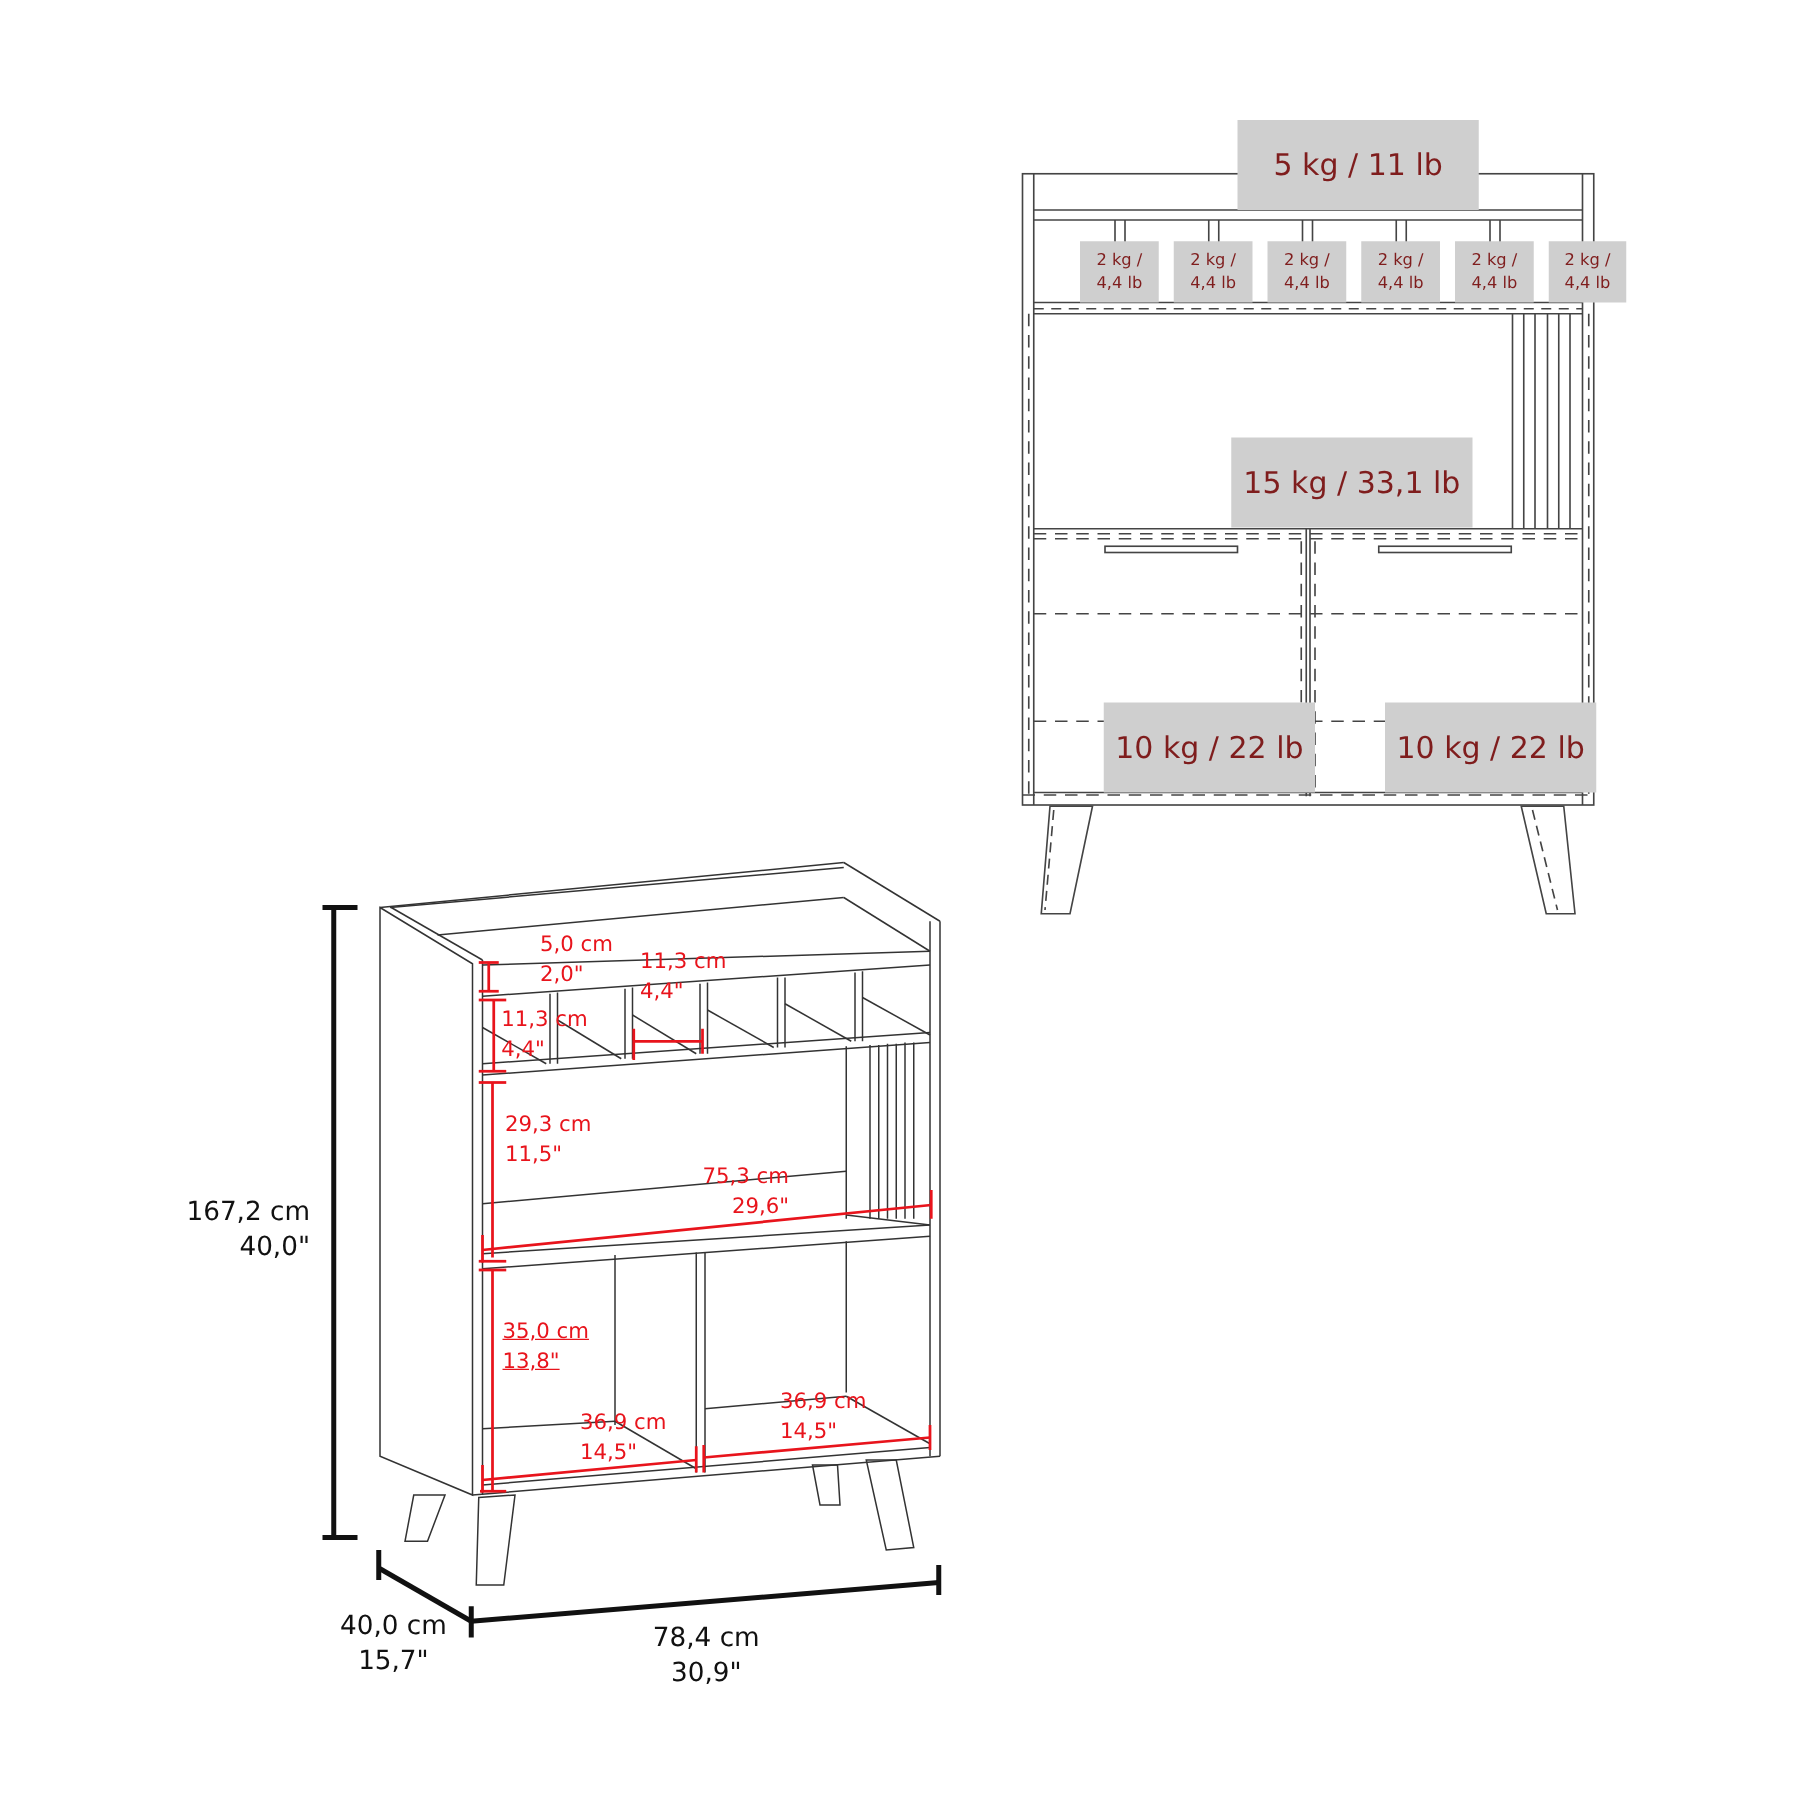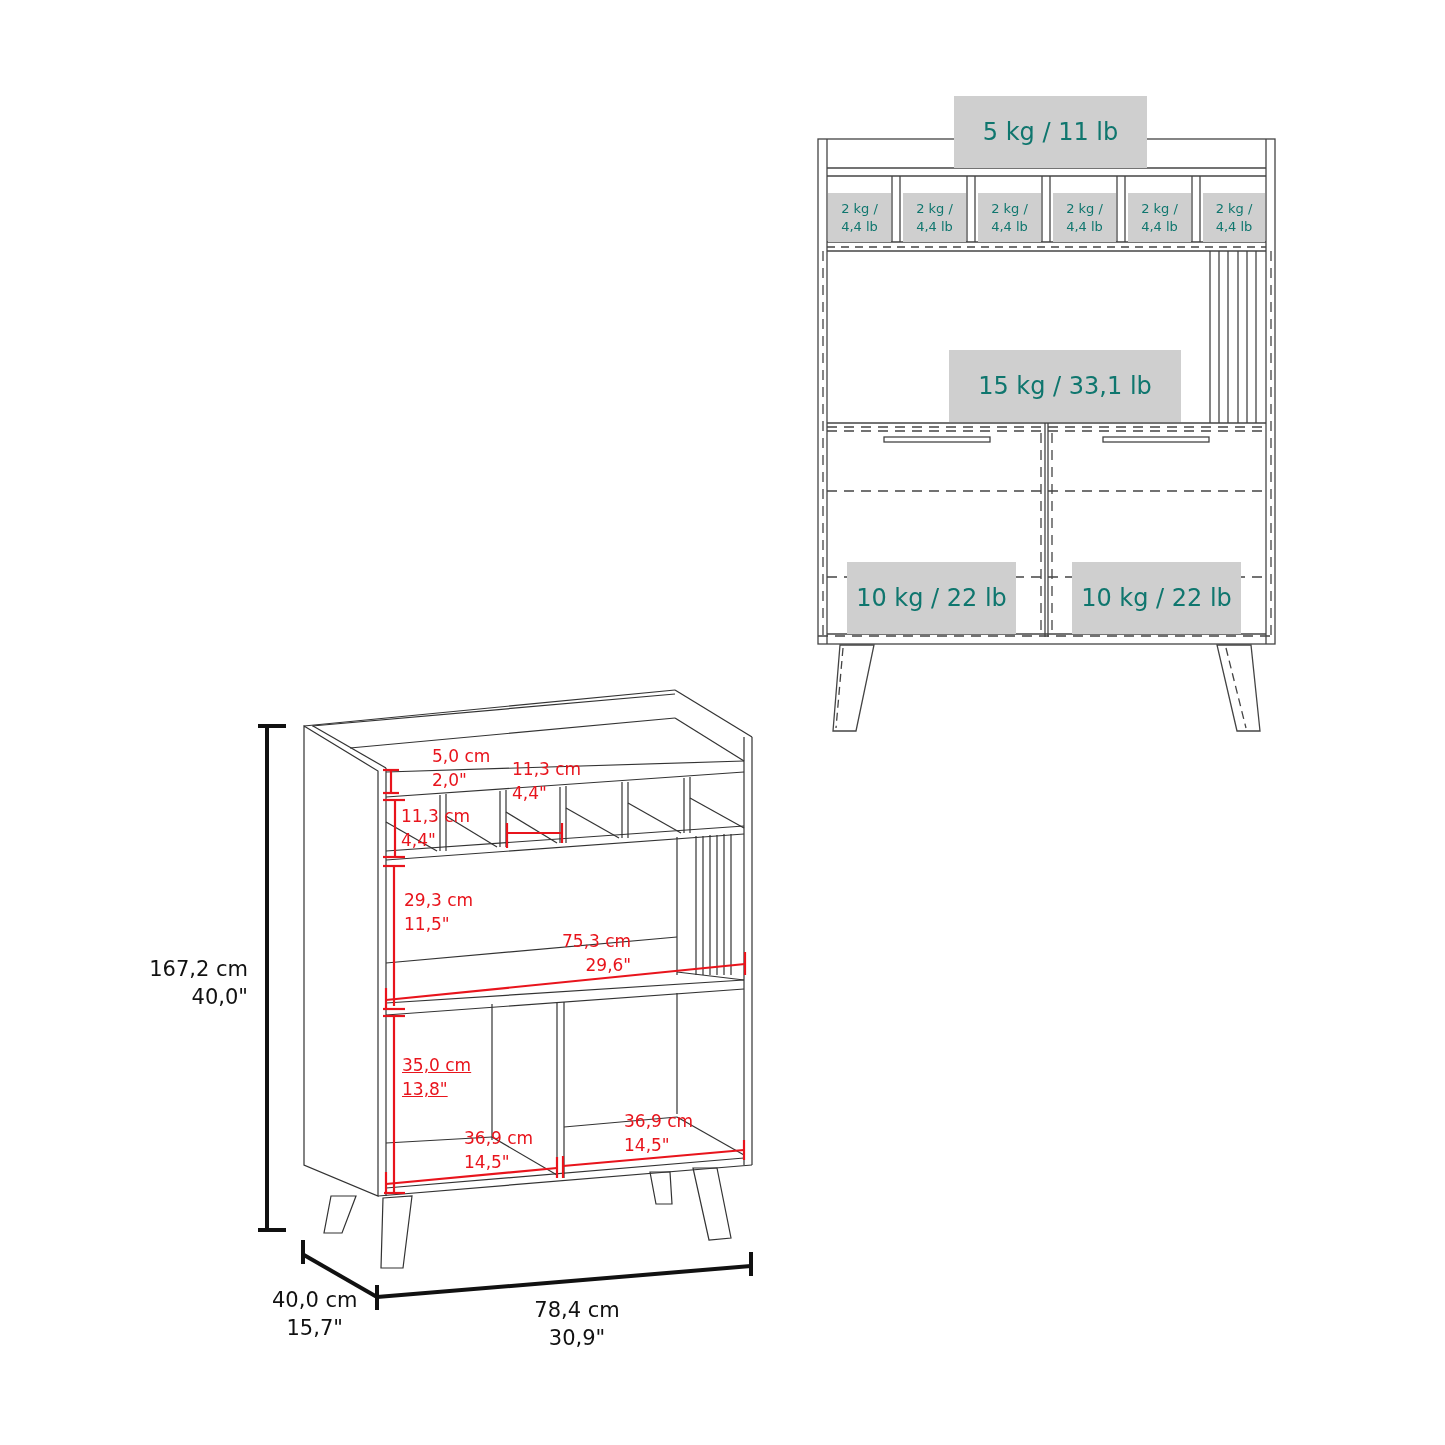--- a/index.html
+++ b/index.html
@@ -1,21 +1,21 @@
 <!DOCTYPE html>
 <html><head>
 <meta charset="utf-8">
 <style>
   html, body { margin: 0; padding: 0; background: #ffffff; }
   body { width: 1445px; height: 1445px; position: relative; overflow: hidden; font-family: "DejaVu Sans", sans-serif; }
   svg { position: absolute; left: 0; top: 0; }
   .lbl { position: absolute; white-space: nowrap; line-height: 1; }
   .red { color: #e8141c; font-size: 17px; font-family: "DejaVu Sans", sans-serif; }
   .blk { color: #111; font-size: 21px; font-family: "DejaVu Sans", sans-serif; }
-  .box { position: absolute; background: #cfcfcf; display: flex; align-items: center; justify-content: center; text-align: center; color: #0f766e; }
+  .box { position: absolute; background: #cfcfcf; display: flex; align-items: center; justify-content: center; text-align: center; color: #7f1d1d; margin-left: 36px; }
 </style>
 </head>
 <body>
 
 <svg width="1445" height="1445" viewBox="0 0 1445 1445">
 
   <g fill="none" stroke="#444" stroke-width="1.3">
 
     <rect x="818" y="139" width="457" height="505"></rect>
     <line x1="827" y1="139" x2="827" y2="644"></line>
@@ -209,21 +209,21 @@
 </div>
 <div class="box" style="left:1128px;top:193px;width:63px;height:49px;font-size:13px;flex-direction:column;">
   <span>2 kg /</span>
   <span style="margin-top:3px">4,4 lb</span>
 </div>
 <div class="box" style="left:1203px;top:193px;width:62px;height:49px;font-size:13px;flex-direction:column;">
   <span>2 kg /</span>
   <span style="margin-top:3px">4,4 lb</span>
 </div>
 
-<div class="box" style="left:949px;top:350px;width:232px;height:72px;font-size:24px;">
+<div class="box" style="left:949px;top:350px;width:193px;height:72px;font-size:24px;">
   <span>15 kg / 33,1 lb</span>
 </div>
 <div class="box" style="left:847px;top:562px;width:169px;height:72px;font-size:24px;">
   <span>10 kg / 22 lb</span>
 </div>
 <div class="box" style="left:1072px;top:562px;width:169px;height:72px;font-size:24px;">
   <span>10 kg / 22 lb</span>
 </div>
 
 <div class="lbl red" style="left:404px;top:748px;margin-left:28px;">
@@ -260,16 +260,16 @@
 </div>
 
 <div class="lbl blk" style="left:146px;top:959px;text-align:right;width:102px;">
   <div>167,2 cm</div>
   <div style="margin-top:7px">40,0"</div>
 </div>
 <div class="lbl blk" style="left:272px;top:1290px;text-align:center;">
   <div>40,0 cm</div>
   <div style="margin-top:7px">15,7"</div>
 </div>
-<div class="lbl blk" style="left:520px;top:1300px;text-align:center;width:90px;margin-left:12px;">
+<div class="lbl blk" style="left:520px;top:1300px;text-align:center;width:90px;">
   <div>78,4 cm</div>
   <div style="margin-top:7px">30,9"</div>
 </div>
 
 </body></html>

